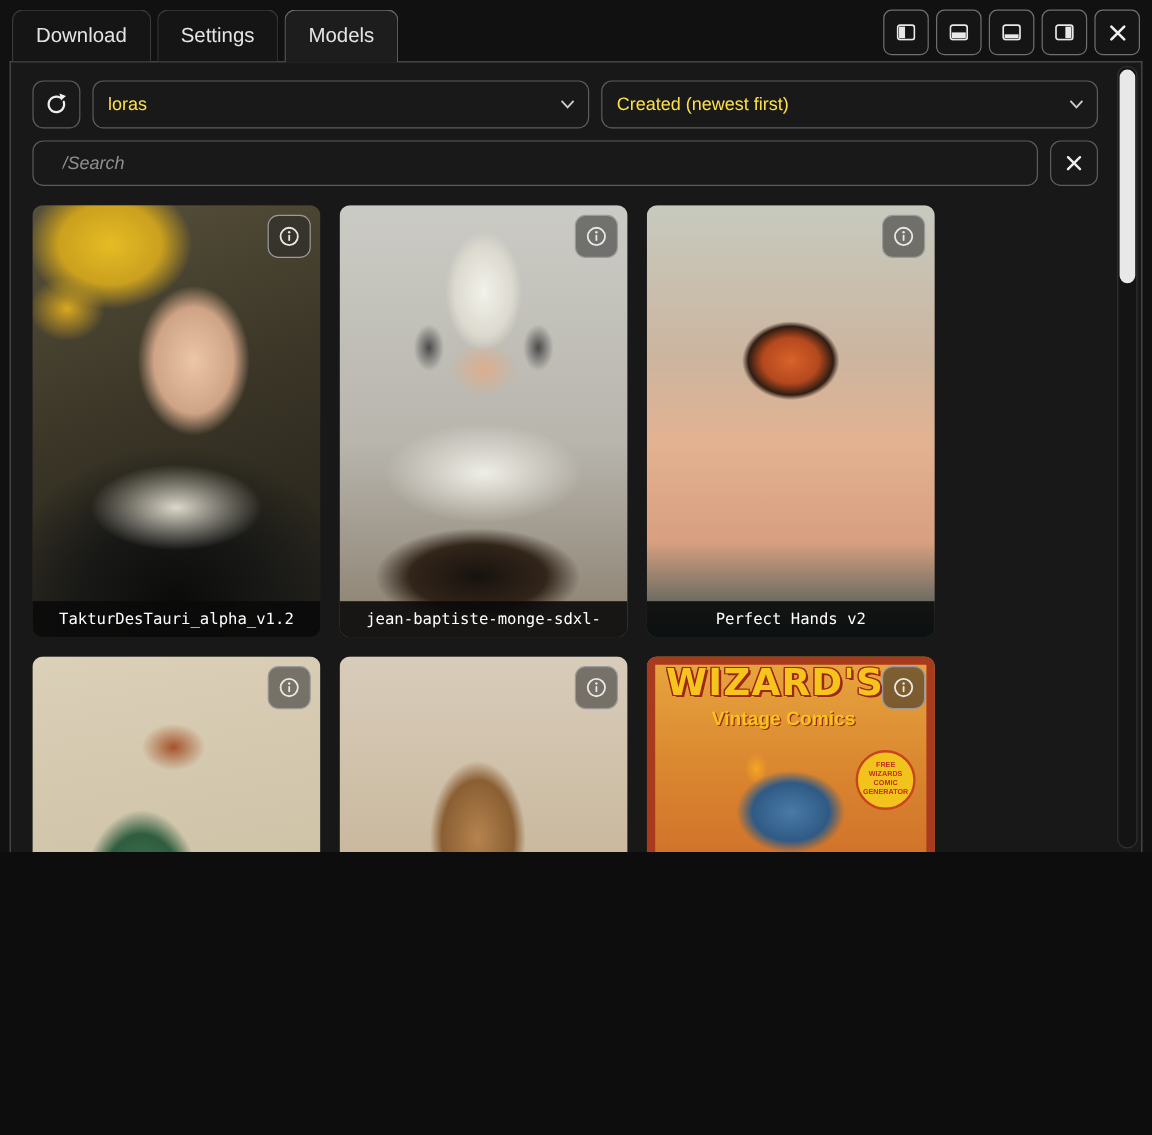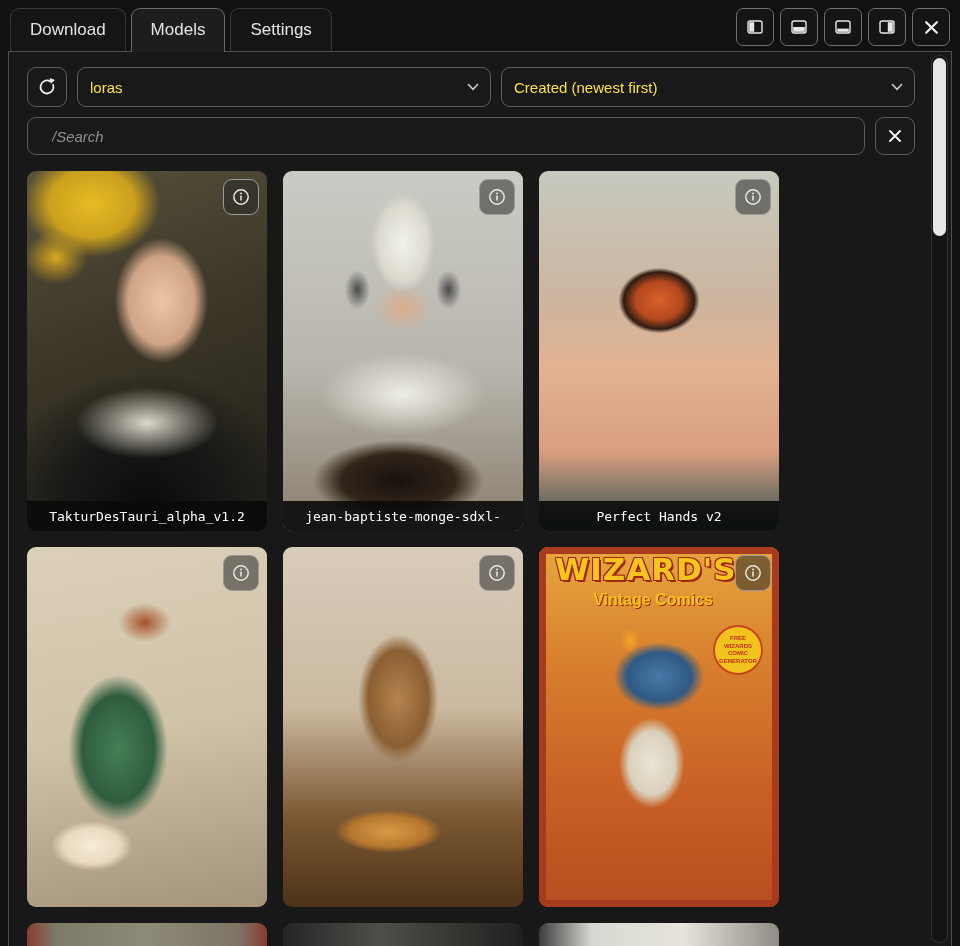--- a/index.html
+++ b/index.html
@@ -1,16 +1,16 @@
 <!DOCTYPE html>
 <html><head>
 <meta charset="utf-8">
 <style>
   html,body{margin:0;padding:0;background:#0d0d0d;}
-  .screen{position:relative;width:960px;height:946px;background:#111;overflow:hidden;
+  .screen{position:relative;width:960px;height:710px;background:#111;overflow:hidden;
           font-family:"Liberation Sans",sans-serif;color:#e8e8e8;}
 
   
   .tabbar{position:absolute;top:0;left:0;right:0;height:52px;display:flex;
           align-items:flex-end;padding-left:10px;z-index:3;}
   .tab{padding:11px 19px 11px;font-size:17px;border:1px solid #3a3a3a;border-bottom:none;
        border-radius:9px 9px 0 0;background:#151515;margin-right:5px;margin-bottom:1px;
        cursor:pointer;color:#e4e4e4;user-select:none;}
   .tab.active{background:#1d1d1d;border-color:#6a6a6a;margin-bottom:0;padding-bottom:12px;z-index:5;}
 
@@ -105,22 +105,22 @@
              border:1px solid #323232;border-radius:8px;}
   .thumb{position:absolute;left:1px;right:1px;top:2px;height:178px;background:#e8e8e8;border-radius:7px;}
 </style>
 </head>
 <body>
 
 <div class="screen">
 
   <div class="tabbar">
     <div class="tab">Download</div>
+    <div class="tab">Settings</div>
     <div class="tab active">Models</div>
-    <div class="tab">Settings</div>
   </div>
 
   <div class="win-controls">
     <button class="wbtn">
       <span class="icn">
         <svg width="16" height="14" viewBox="0 0 16 14">
             <rect x="1" y="1" width="14" height="12" rx="2" fill="none" stroke="#e8e8e8" stroke-width="1.4"></rect>
             <rect x="2.2" y="2.2" width="5" height="9.6" fill="#e8e8e8"></rect>
           </svg>
       </span>

